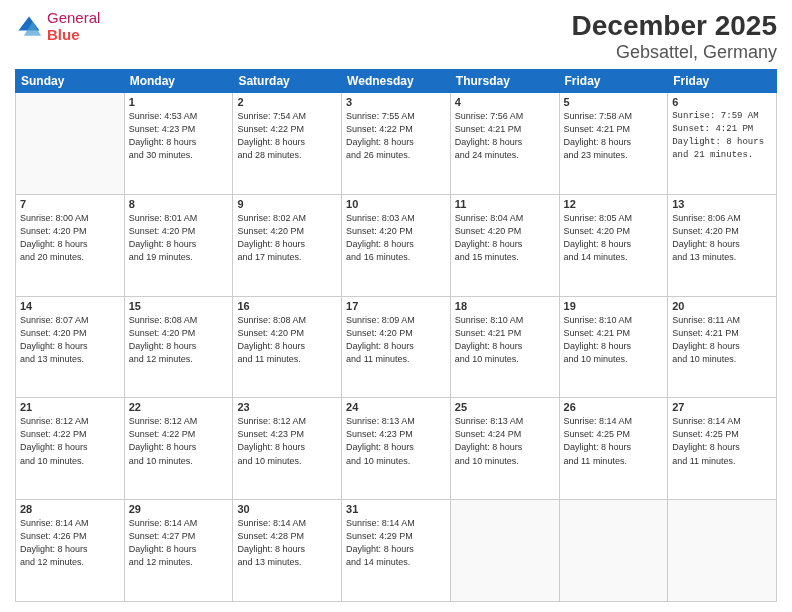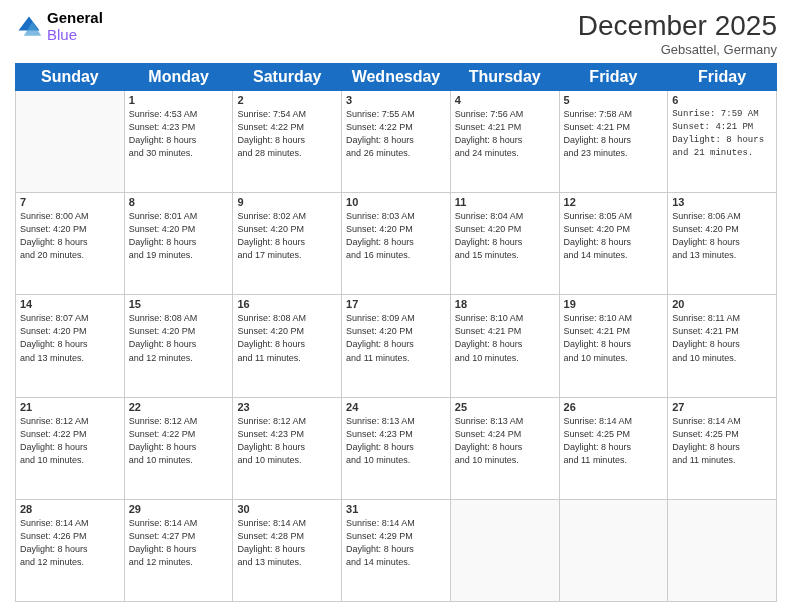--- a/index.html
+++ b/index.html
@@ -28,57 +28,57 @@
       align-items: center;
       gap: 4px;
     }
     .logo-text {
       display: flex;
       flex-direction: column;
       line-height: 1.1;
     }
     .logo-general {
       font-size: 15px;
-      font-weight: bold;
-      color: #000000;
+      font-weight: normal;
+      color: #be185d;
     }
     .logo-blue {
       font-size: 15px;
-      font-weight: normal;
-      color: #8b5cf6;
+      font-weight: bold;
+      color: #ef4444;
     }
     .logo-icon {
       width: 28px;
       height: 28px;
     }
     .title-block {
       text-align: right;
     }
     .main-title {
       font-size: 28px;
-      font-weight: normal;
+      font-weight: bold;
       color: #333;
     }
     .subtitle {
-      font-size: 13px;
+      font-size: 18px;
       color: #555;
     }
     .calendar {
       flex: 1;
       border: 1px solid #ccc;
       border-collapse: collapse;
       width: 100%;
       table-layout: fixed;
     }
     .calendar th {
       background: #1a6fc4;
       color: #fff;
-      font-size: 16px;
+      font-size: 12px;
       font-weight: bold;
-      text-align: center;
+      text-align: left;
       padding: 4px 5px;
       border: 1px solid #1a6fc4;
     }
     .calendar td {
       border: 1px solid #ccc;
       vertical-align: top;
       padding: 3px 4px;
       font-size: 9.2px;
       color: #333;
       height: 84px;

